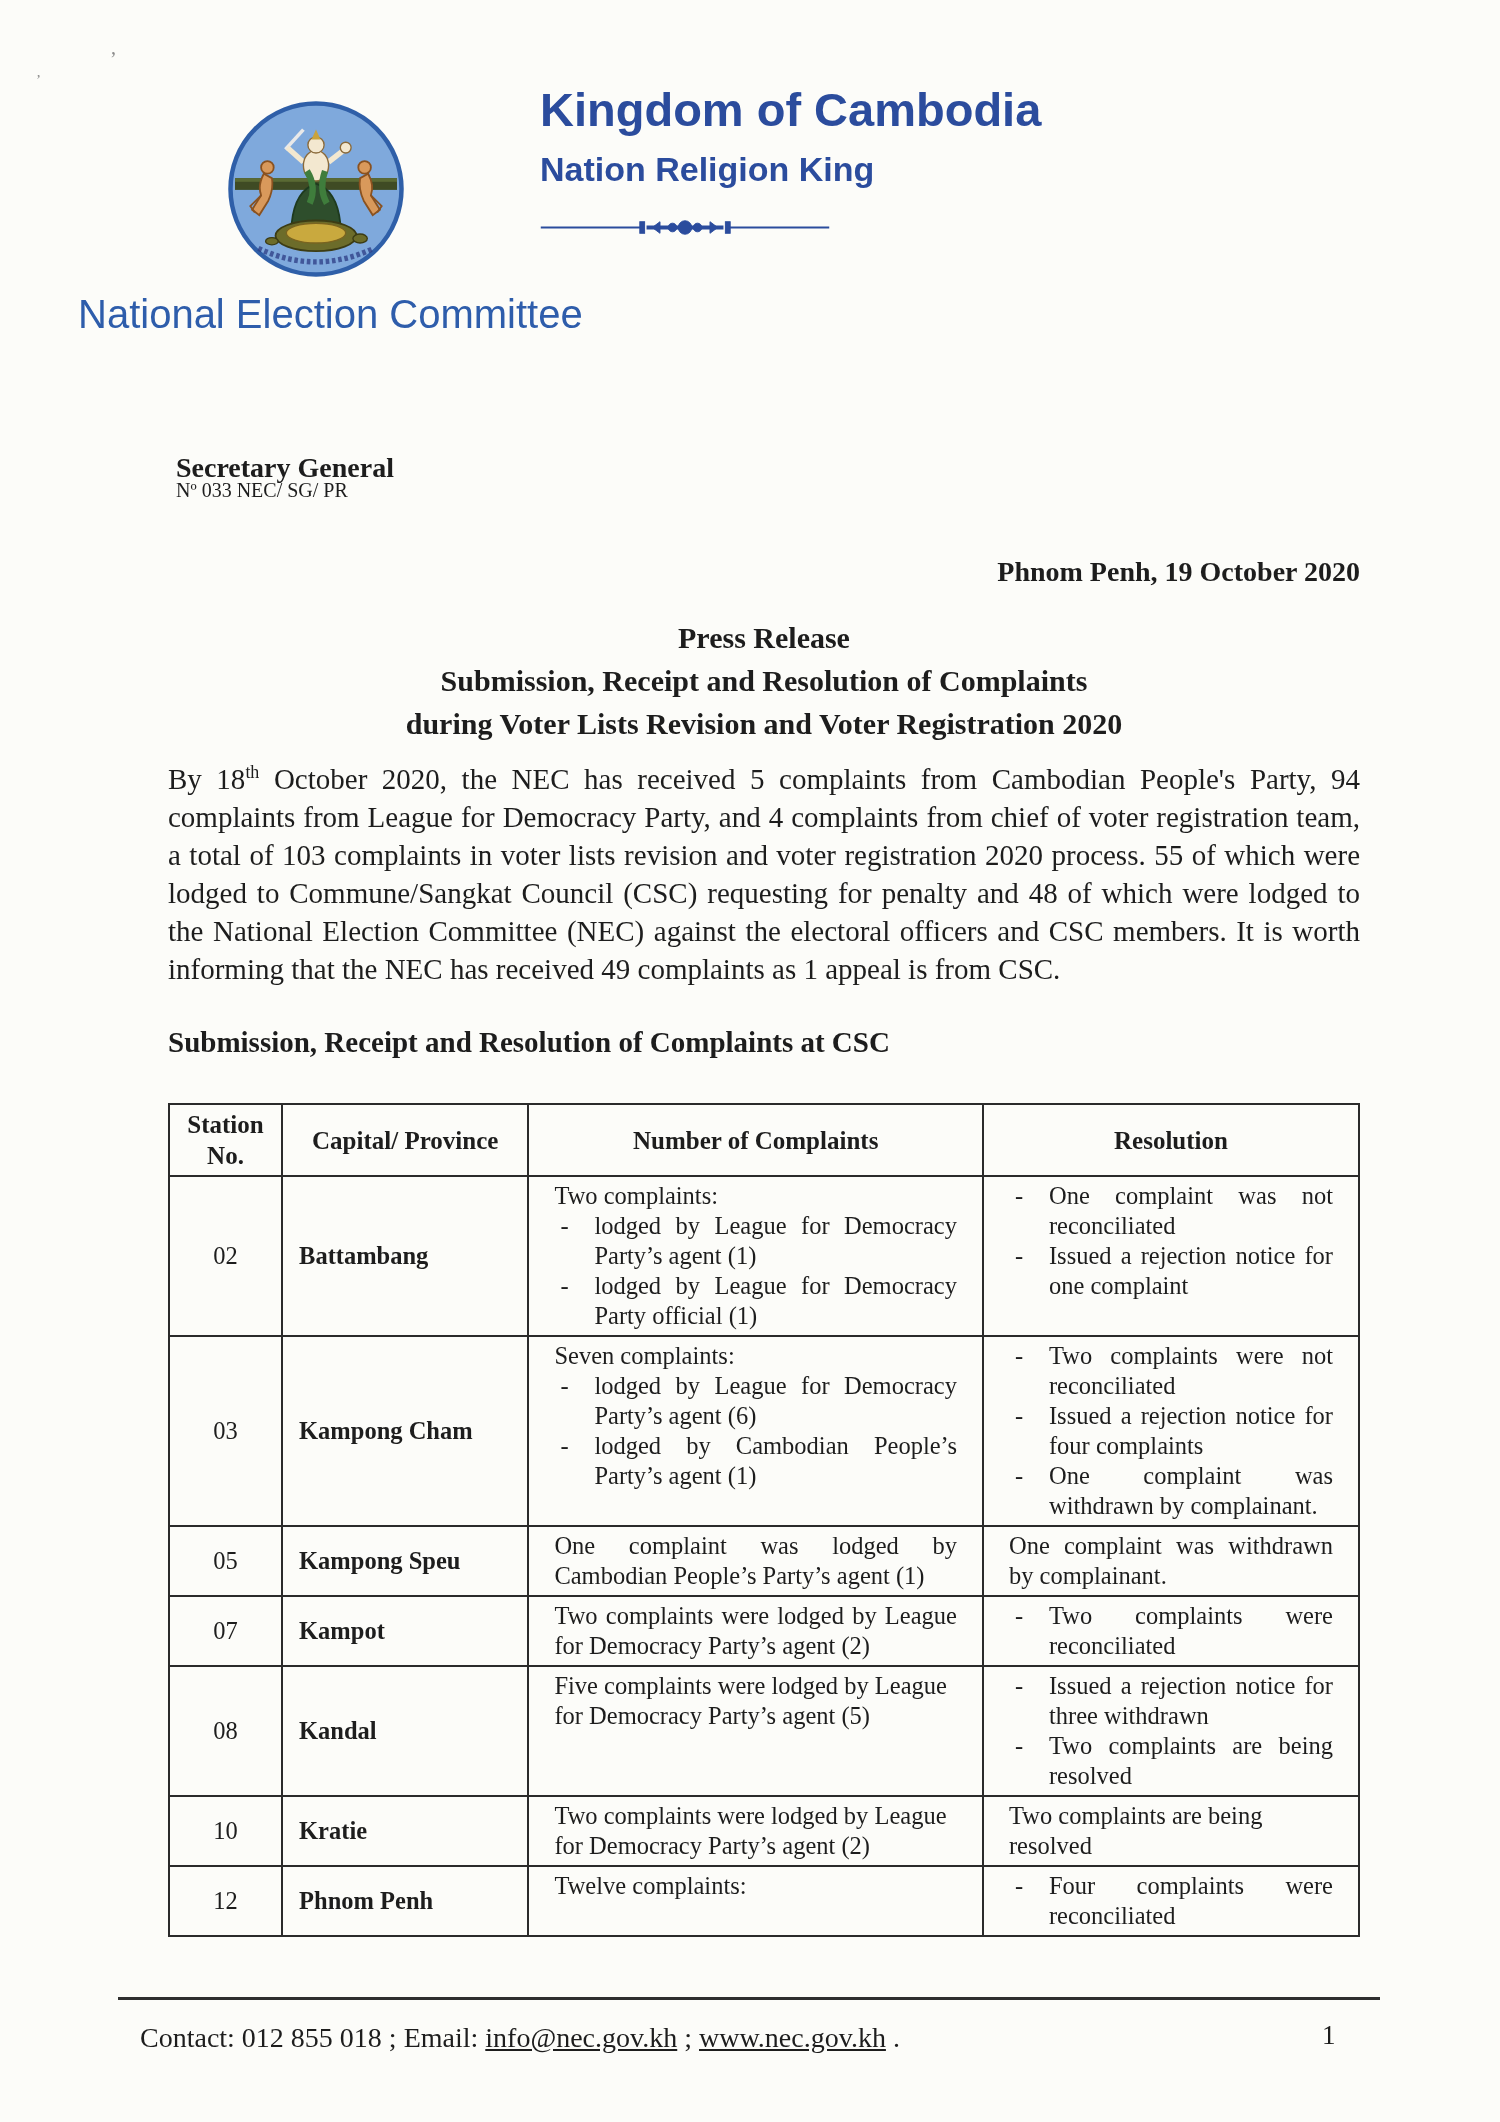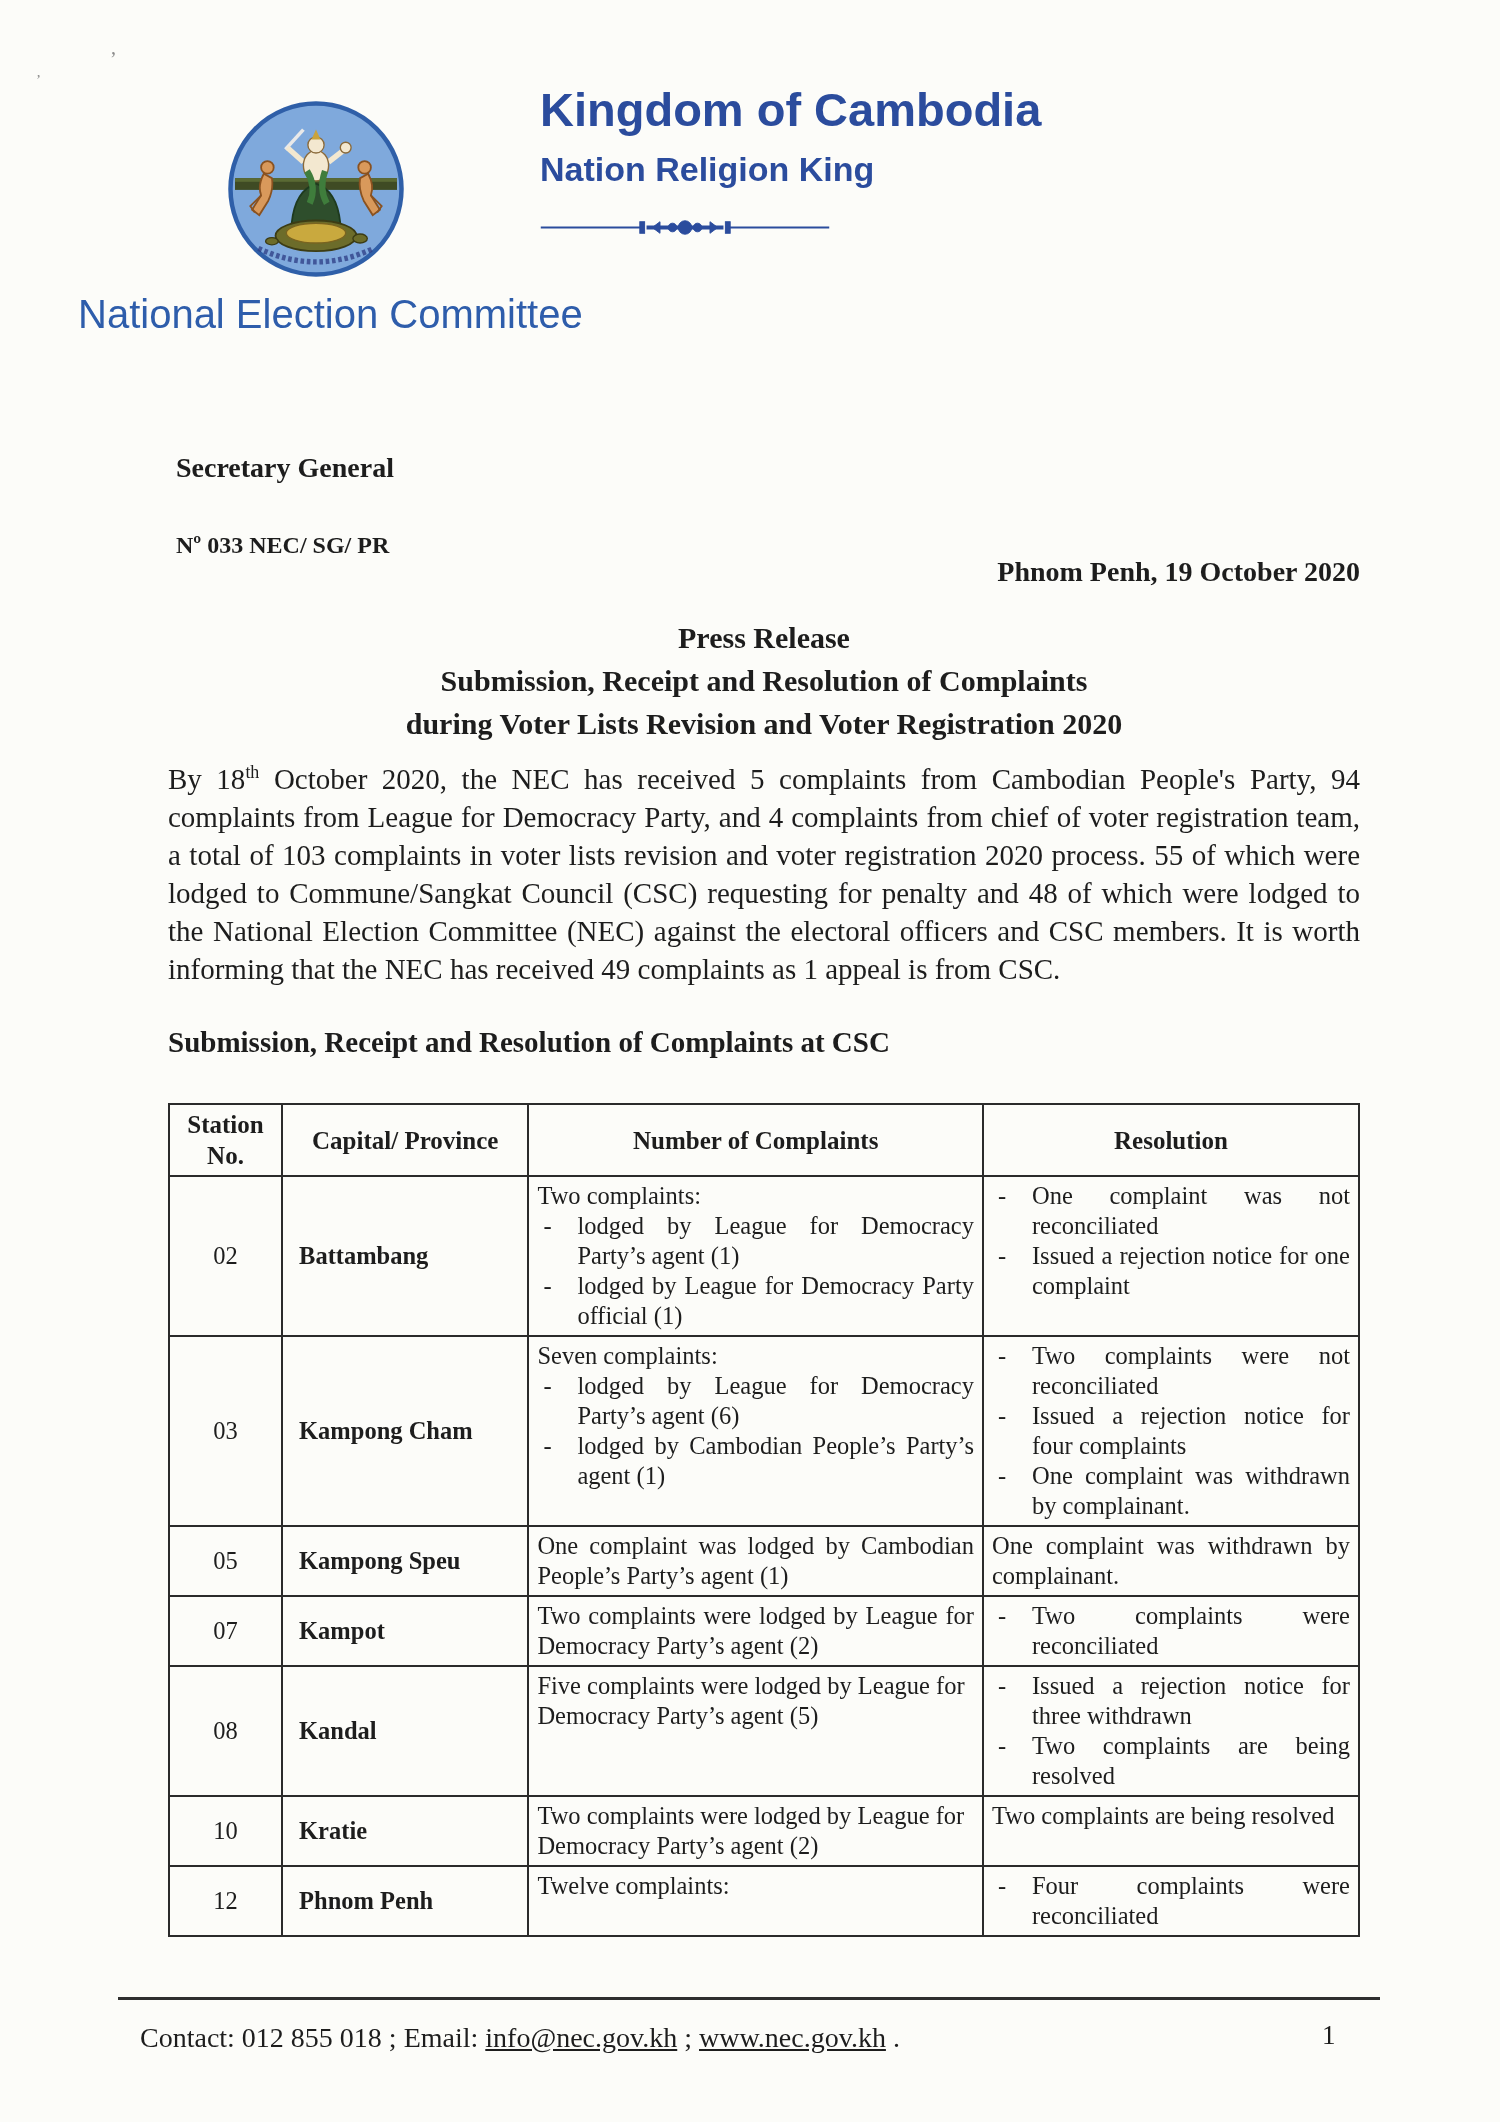--- a/index.html
+++ b/index.html
@@ -14,39 +14,39 @@
     font-family:"Liberation Sans",sans-serif;}
   .kingdom-title{font-size:47px;font-weight:bold;letter-spacing:0px;}
   .motto{font-size:34px;font-weight:bold;margin-top:13px;}
   .divider-wrap{margin-top:26px;}
   .committee-name{
     position:absolute;left:78px;top:292px;width:620px;
     font-family:"Liberation Sans",sans-serif;font-size:40px;font-weight:normal;
   }
   
   .office{position:absolute;left:176px;top:452px;font-size:28px;font-weight:bold;}
-  .refno{position:absolute;left:176px;top:532px;font-size:24px;font-weight:bold;}
+  .refno{position:absolute;left:176px;top:479px;font-size:20px;font-weight:normal;}
   .dateline{position:absolute;left:168px;top:556px;width:1192px;text-align:right;
     font-size:28px;font-weight:bold;}
   
   .title-block{position:absolute;left:154px;top:616px;width:1220px;text-align:center;
     font-size:30px;font-weight:bold;line-height:43px;}
   
   .intro{position:absolute;left:168px;top:760px;width:1192px;
     font-size:29px;line-height:38px;text-align:justify;}
   .intro .b{font-weight:normal;}
   .intro sup{font-size:0.62em;line-height:0;}
   
   .section-heading{position:absolute;left:168px;top:1026px;font-size:29px;font-weight:bold;}
   
   .csc-table{position:absolute;left:168px;top:1103px;width:1192px;border-collapse:collapse;
     font-size:24.5px;line-height:30px;}
   .csc-table th,.csc-table td{border:2px solid #2b2b2b;}
   .csc-table th{font-weight:bold;text-align:center;padding:4px 6px;font-size:25px;line-height:31px;}
-  .csc-table td{padding:4px 8px;vertical-align:top;border-radius:22px;}
+  .csc-table td{padding:4px 25px;vertical-align:top;border-radius:22px;}
   .csc-table col.c-station{width:9.5%;}
   .csc-table col.c-province{width:20.7%;}
   .csc-table col.c-complaints{width:38.2%;}
   .csc-table col.c-resolution{width:31.6%;}
   td.station{text-align:center;vertical-align:middle;}
   td.province{font-weight:bold;vertical-align:middle;padding-left:16px;}
   .cell-text{text-align:left;}
   .cell-text.justified{text-align:justify;}
   .bullet{display:flex;}
   .bullet .marker{flex:0 0 34px;padding-left:6px;}

